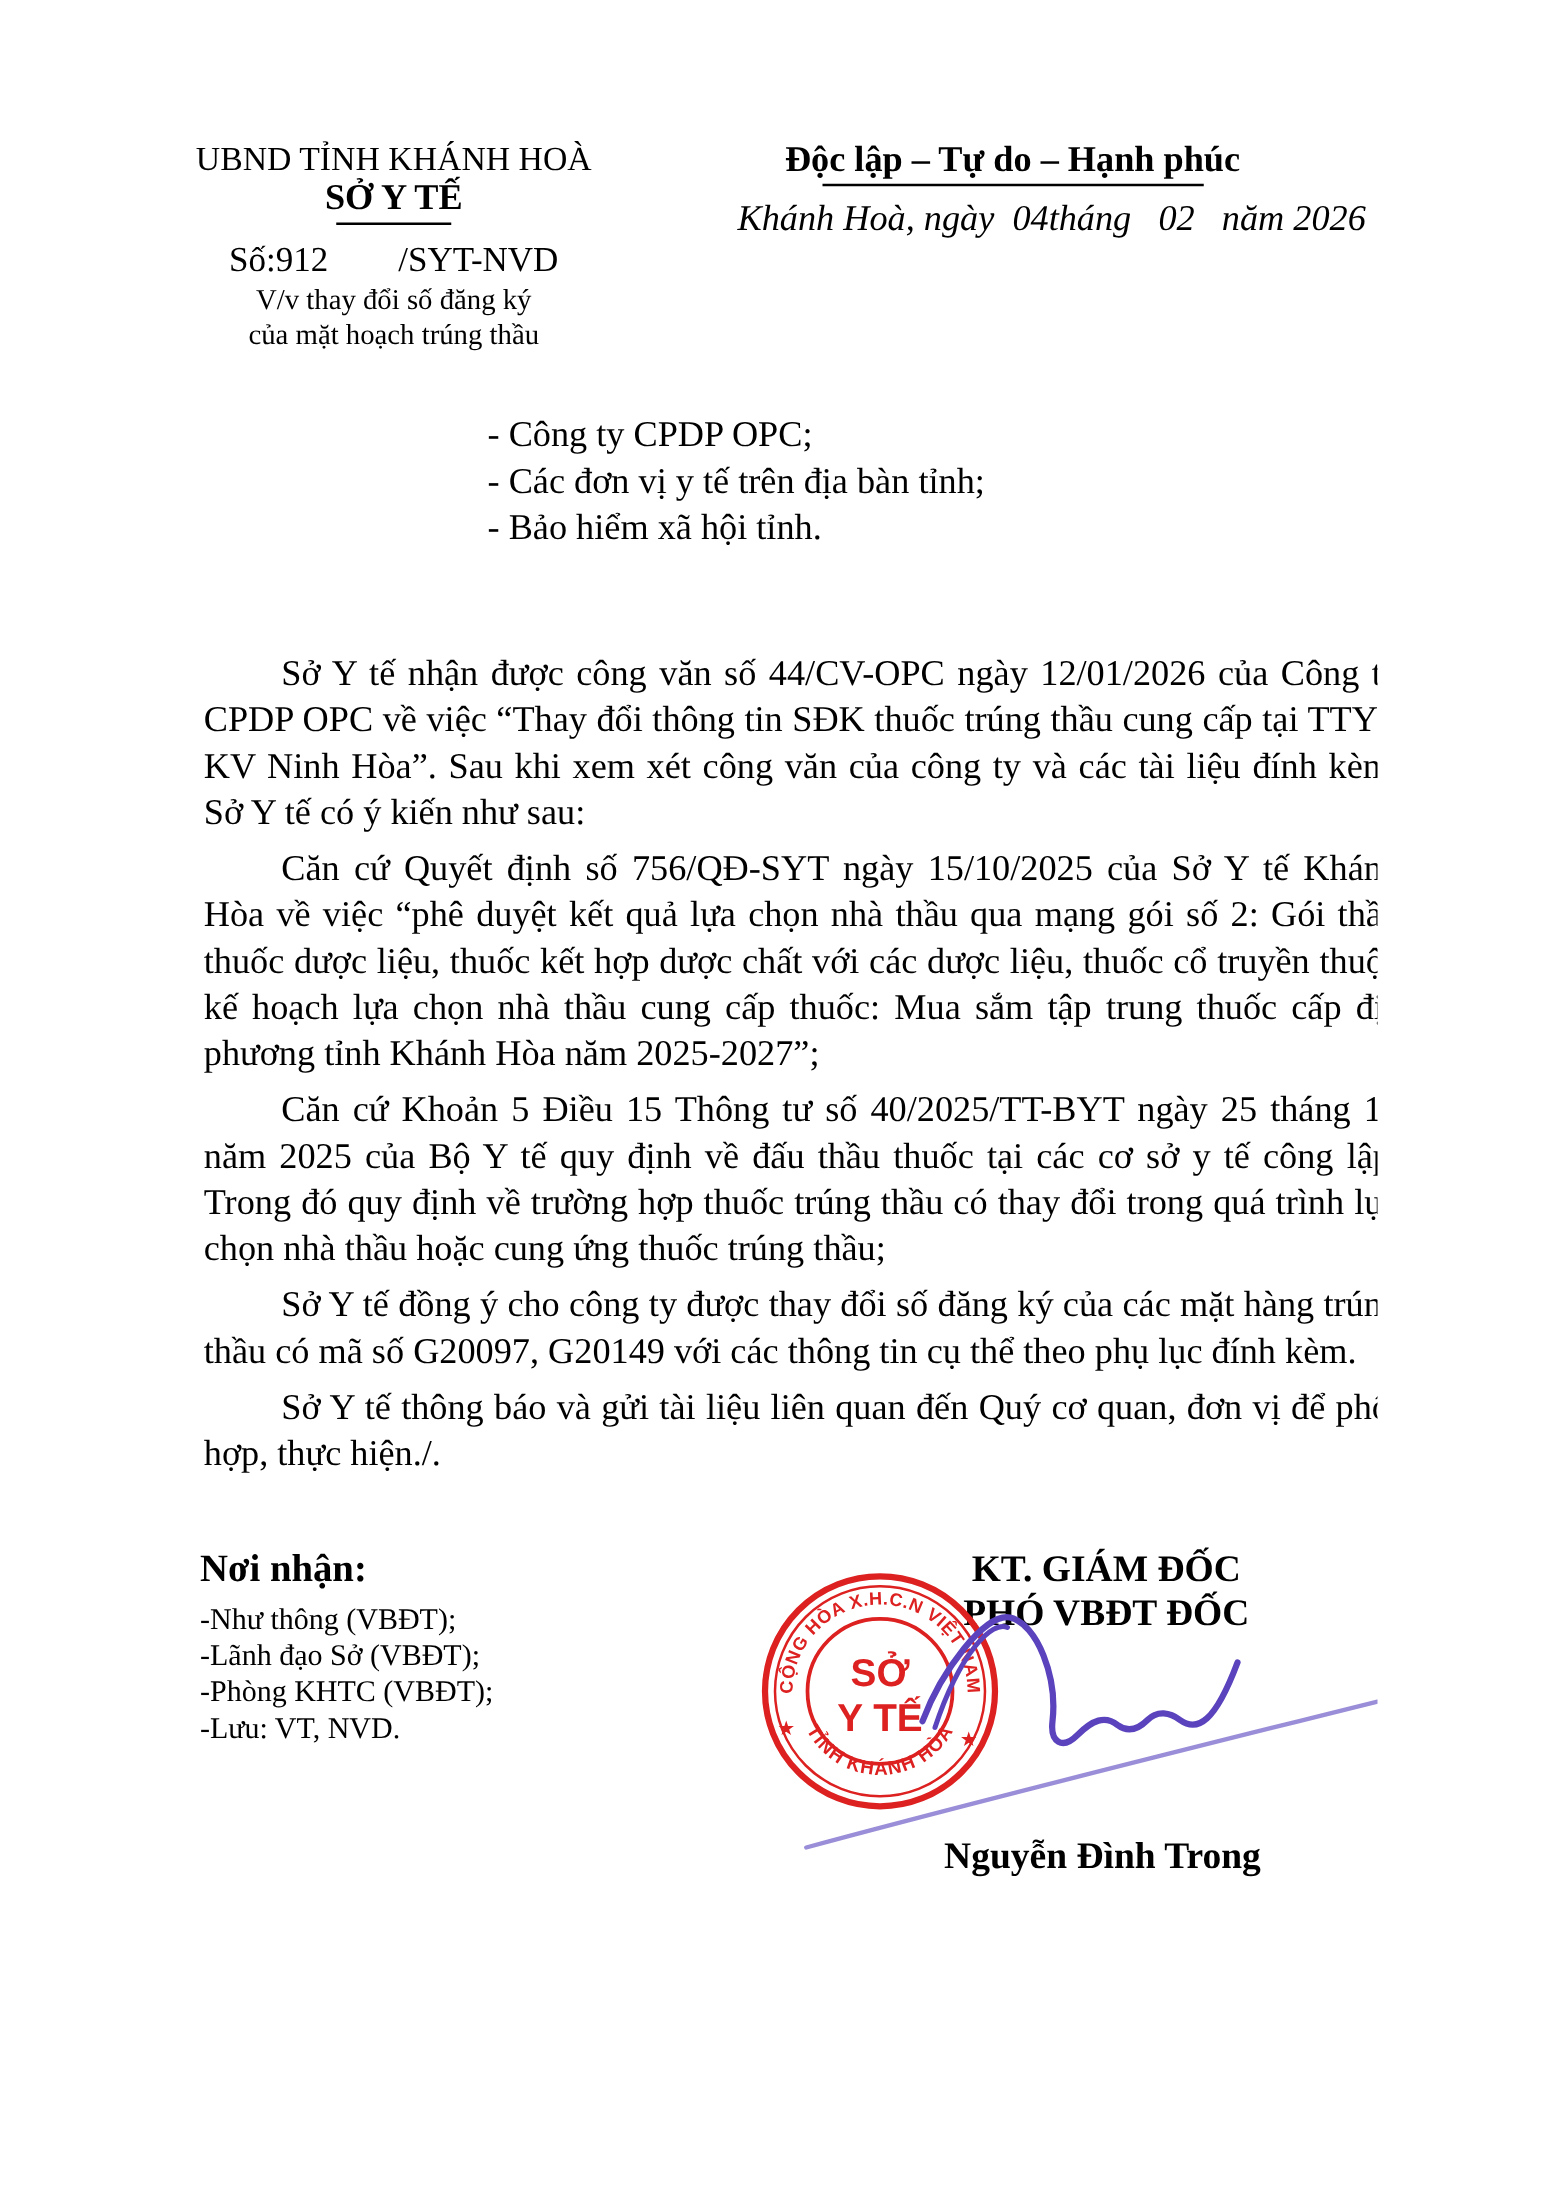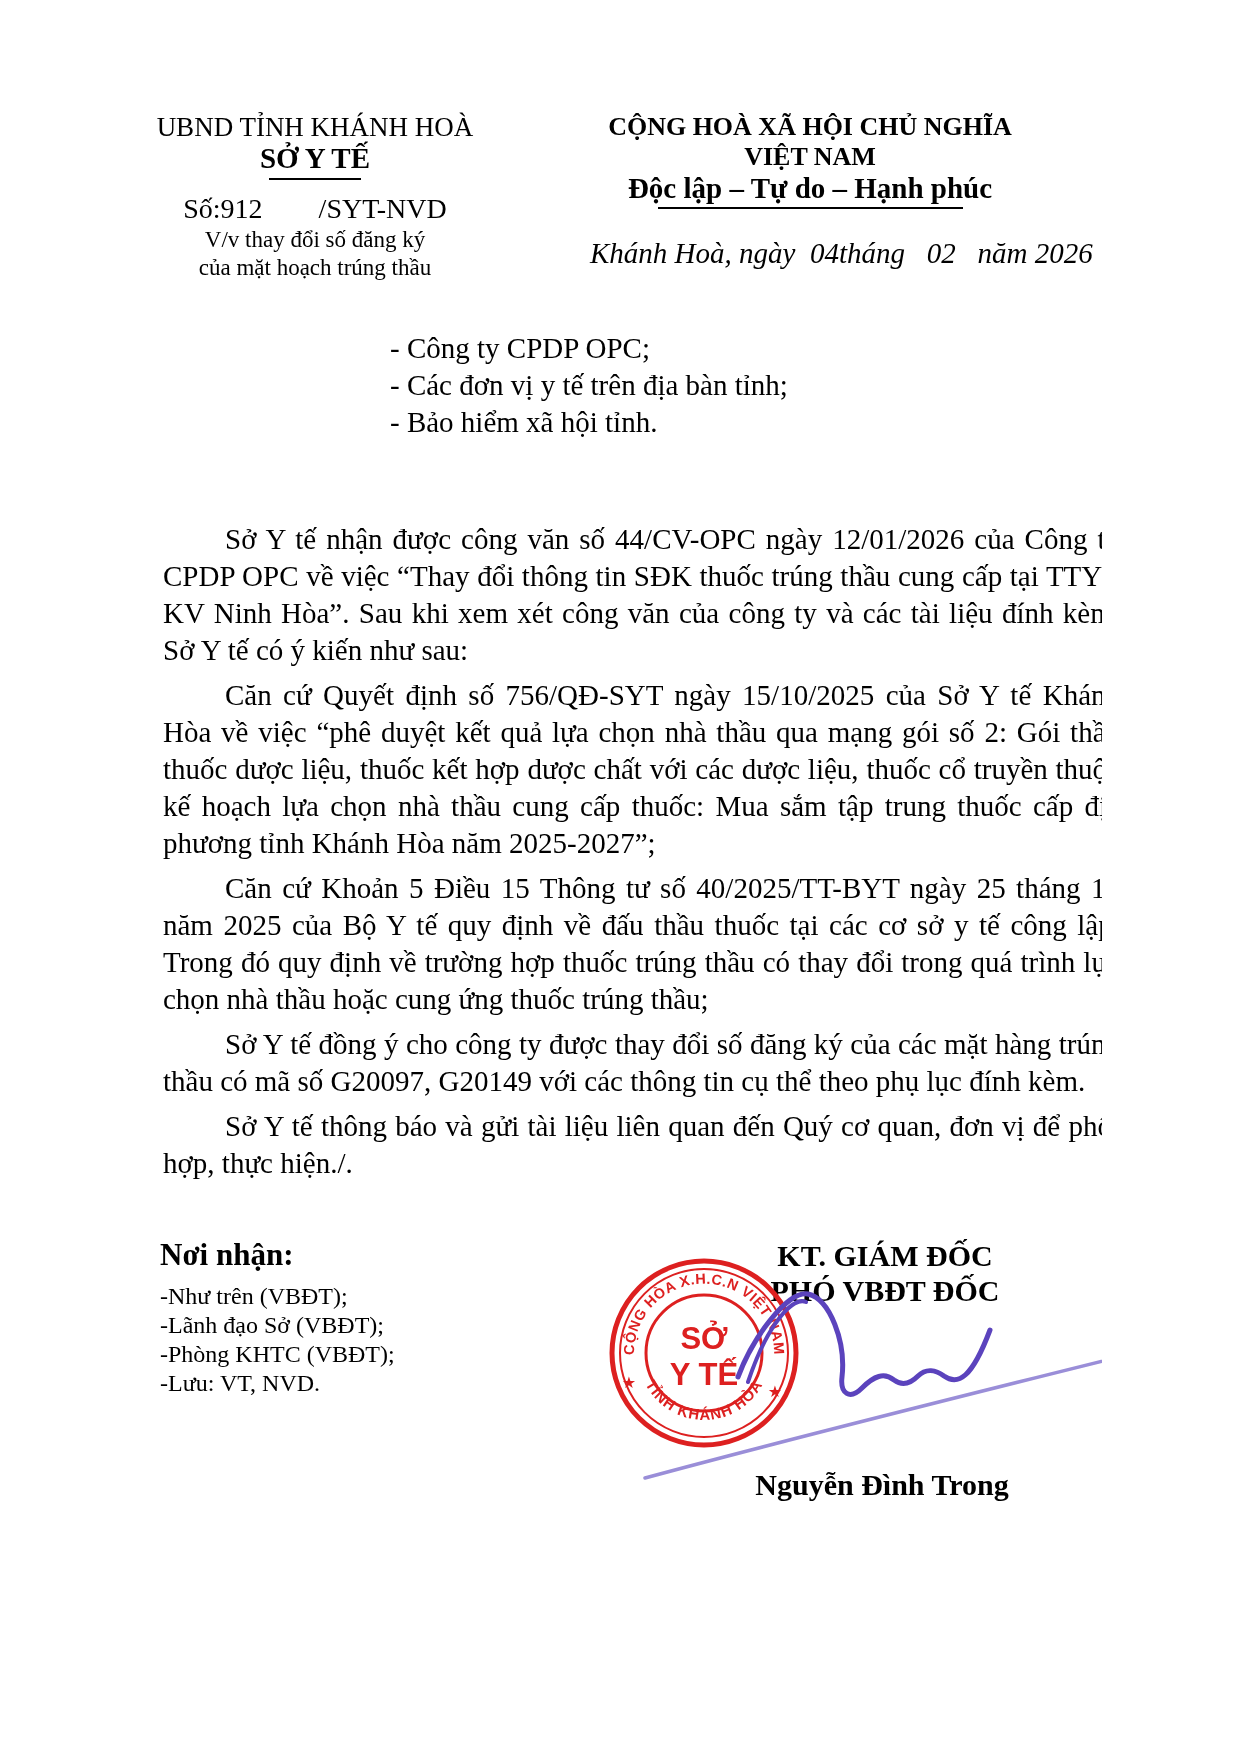--- a/index.html
+++ b/index.html
@@ -15,21 +15,21 @@
   .hdr-left{position:absolute;left:150px;top:112px;width:330px;text-align:center;}
   .hdr-left .l1{font-size:27px;line-height:30px;}
   .hdr-left .l2{font-size:29px;line-height:32px;font-weight:bold;}
   .rule-s{width:92px;height:2px;background:#000;margin:4px auto 0 auto;}
   .hdr-left .l3{font-size:28px;line-height:34px;margin-top:12px;white-space:pre;}
   .hdr-left .l4,.hdr-left .l5{font-size:23px;line-height:28px;}
   .hdr-right{position:absolute;left:590px;top:112px;width:440px;text-align:center;}
   .hdr-right .n1{font-size:26px;line-height:30px;font-weight:bold;}
   .hdr-right .n2{font-size:29px;line-height:33px;font-weight:bold;}
   .rule-l{width:305px;height:2px;background:#000;margin:2px auto 0 auto;}
-  .hdr-right .dt{font-size:29px;line-height:33px;font-style:italic;margin-top:28px;white-space:pre;}
+  .hdr-right .dt{font-size:29px;line-height:33px;font-style:italic;margin-top:10px;white-space:pre;}
   
   .kinh-gui{position:absolute;left:290px;top:330px;font-size:29px;line-height:38px;}
   .kg-list{margin-left:100px;}
   .kg-item{font-size:29px;line-height:37px;}
   
   .body-text{position:absolute;left:163px;top:521px;width:957px;
     font-size:29px;line-height:37px;text-align:justify;}
   .body-text p{margin:0 0 8px 0;text-indent:62px;font-family:Liberation Serif, serif;}
   
   .noi-nhan{position:absolute;left:160px;top:1240px;}
@@ -51,21 +51,20 @@
   <div class="hdr-left">
     <div class="l1">UBND TỈNH KHÁNH HOÀ</div>
     <div class="l2">SỞ Y TẾ</div>
     <div class="rule-s"></div>
     <div class="l3">Số:912        /SYT-NVD</div>
     <div class="l4">V/v thay đổi số đăng ký</div>
     <div class="l5">của mặt hoạch trúng thầu</div>
   </div>
 
   <div class="hdr-right">
-    <div class="n1">CỘNG HOÀ XÃ HỘI CHỦ NGHĨA VIỆT NAM</div>
     <div class="n2">Độc lập – Tự do – Hạnh phúc</div>
     <div class="rule-l"></div>
     <div class="dt">Khánh Hoà, ngày  04tháng   02   năm 2026</div>
   </div>
 
   <div class="kinh-gui">
     <div class="kg-list">
       <div class="kg-item">- Công ty CPDP OPC;</div>
       <div class="kg-item">- Các đơn vị y tế trên địa bàn tỉnh;</div>
       <div class="kg-item">- Bảo hiểm xã hội tỉnh.</div>
@@ -76,21 +75,21 @@
     <p>Sở Y tế nhận được công văn số 44/CV-OPC ngày 12/01/2026 của Công ty CPDP OPC về việc “Thay đổi thông tin SĐK thuốc trúng thầu cung cấp tại TTYT KV Ninh Hòa”. Sau khi xem xét công văn của công ty và các tài liệu đính kèm, Sở Y tế có ý kiến như sau:</p>
     <p>Căn cứ Quyết định số 756/QĐ-SYT ngày 15/10/2025 của Sở Y tế Khánh Hòa về việc “phê duyệt kết quả lựa chọn nhà thầu qua mạng gói số 2: Gói thầu thuốc dược liệu, thuốc kết hợp dược chất với các dược liệu, thuốc cổ truyền thuộc kế hoạch lựa chọn nhà thầu cung cấp thuốc: Mua sắm tập trung thuốc cấp địa phương tỉnh Khánh Hòa năm 2025-2027”;</p>
     <p>Căn cứ Khoản 5 Điều 15 Thông tư số 40/2025/TT-BYT ngày 25 tháng 10 năm 2025 của Bộ Y tế quy định về đấu thầu thuốc tại các cơ sở y tế công lập. Trong đó quy định về trường hợp thuốc trúng thầu có thay đổi trong quá trình lựa chọn nhà thầu hoặc cung ứng thuốc trúng thầu;</p>
     <p>Sở Y tế đồng ý cho công ty được thay đổi số đăng ký của các mặt hàng trúng thầu có mã số G20097, G20149 với các thông tin cụ thể theo phụ lục đính kèm.</p>
     <p>Sở Y tế thông báo và gửi tài liệu liên quan đến Quý cơ quan, đơn vị để phối hợp, thực hiện./.</p>
   </div>
 
   <div class="noi-nhan">
     <div class="nn-label">Nơi nhận:</div>
     <div class="nn-list">
-      <div class="nn-item">-Như trên (VBĐT);</div>
+      <div class="nn-item">-Như thông (VBĐT);</div>
       <div class="nn-item">-Lãnh đạo Sở (VBĐT);</div>
       <div class="nn-item">-Phòng KHTC (VBĐT);</div>
       <div class="nn-item">-Lưu: VT, NVD.</div>
     </div>
   </div>
 
   <div class="sig-titles">
     <div class="t">KT. GIÁM ĐỐC</div>
     <div class="t">PHÓ VBĐT ĐỐC</div>
   </div>

